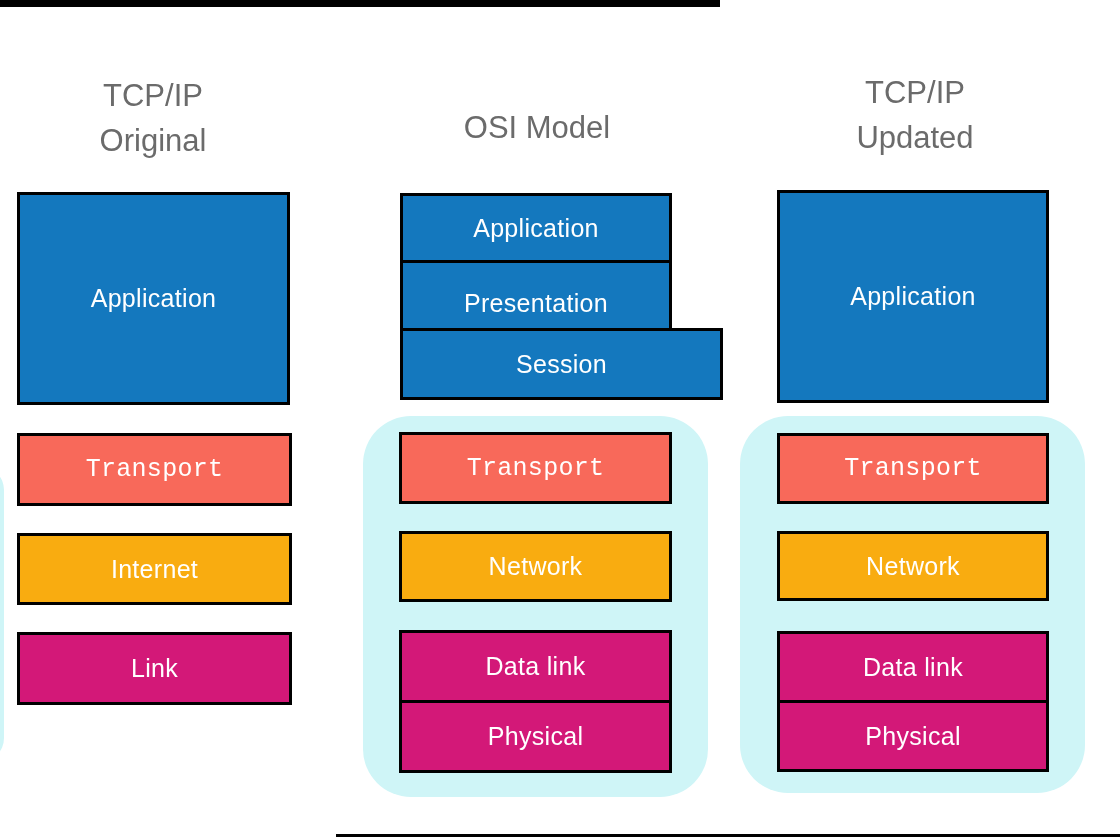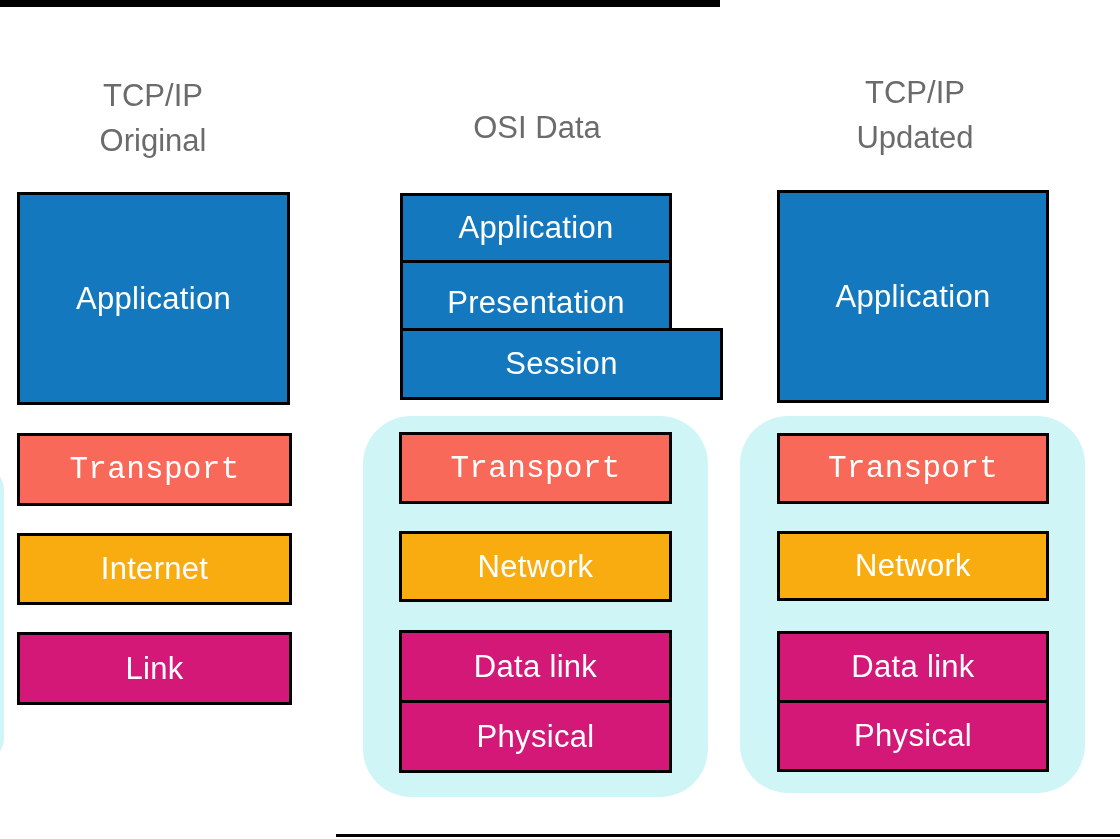--- a/index.html
+++ b/index.html
@@ -49,21 +49,21 @@
     white-space: nowrap;
   }
   .layer {
     position: absolute;
     box-sizing: border-box;
     border: 3px solid #000000;
     display: flex;
     align-items: center;
     justify-content: center;
     color: #ffffff;
-    font-size: 31px;
+    font-size: 25px;
     letter-spacing: 0.3px;
   }
   .blue    { background: #1478BE; }
   .coral   { background: #F8695A; font-family: Liberation Mono, monospace; }
   .orange  { background: #F9AC10; }
   .magenta { background: #D31878; }
 
   
   .c1-title     { left: 23px;  top: 73px;  width: 260px; }
   .c1-app       { left: 17px;  top: 192px; width: 273px; height: 213px; }
@@ -111,21 +111,21 @@
     <span>Transport</span>
   </div>
   <div class="layer magenta c1-link">
     <span>Link</span>
   </div>
   <div class="layer orange c1-internet">
     <span>Internet</span>
   </div>
 
   <div class="col-title c2-title">
-    <div>OSI Data</div>
+    <div>OSI Model</div>
   </div>
   <div class="highlight c2-highlight"></div>
   <div class="layer blue c2-app">
     <span>Application</span>
   </div>
   <div class="layer blue c2-pres">
     <span>Presentation</span>
   </div>
   <div class="layer blue c2-session">
     <span>Session</span>

